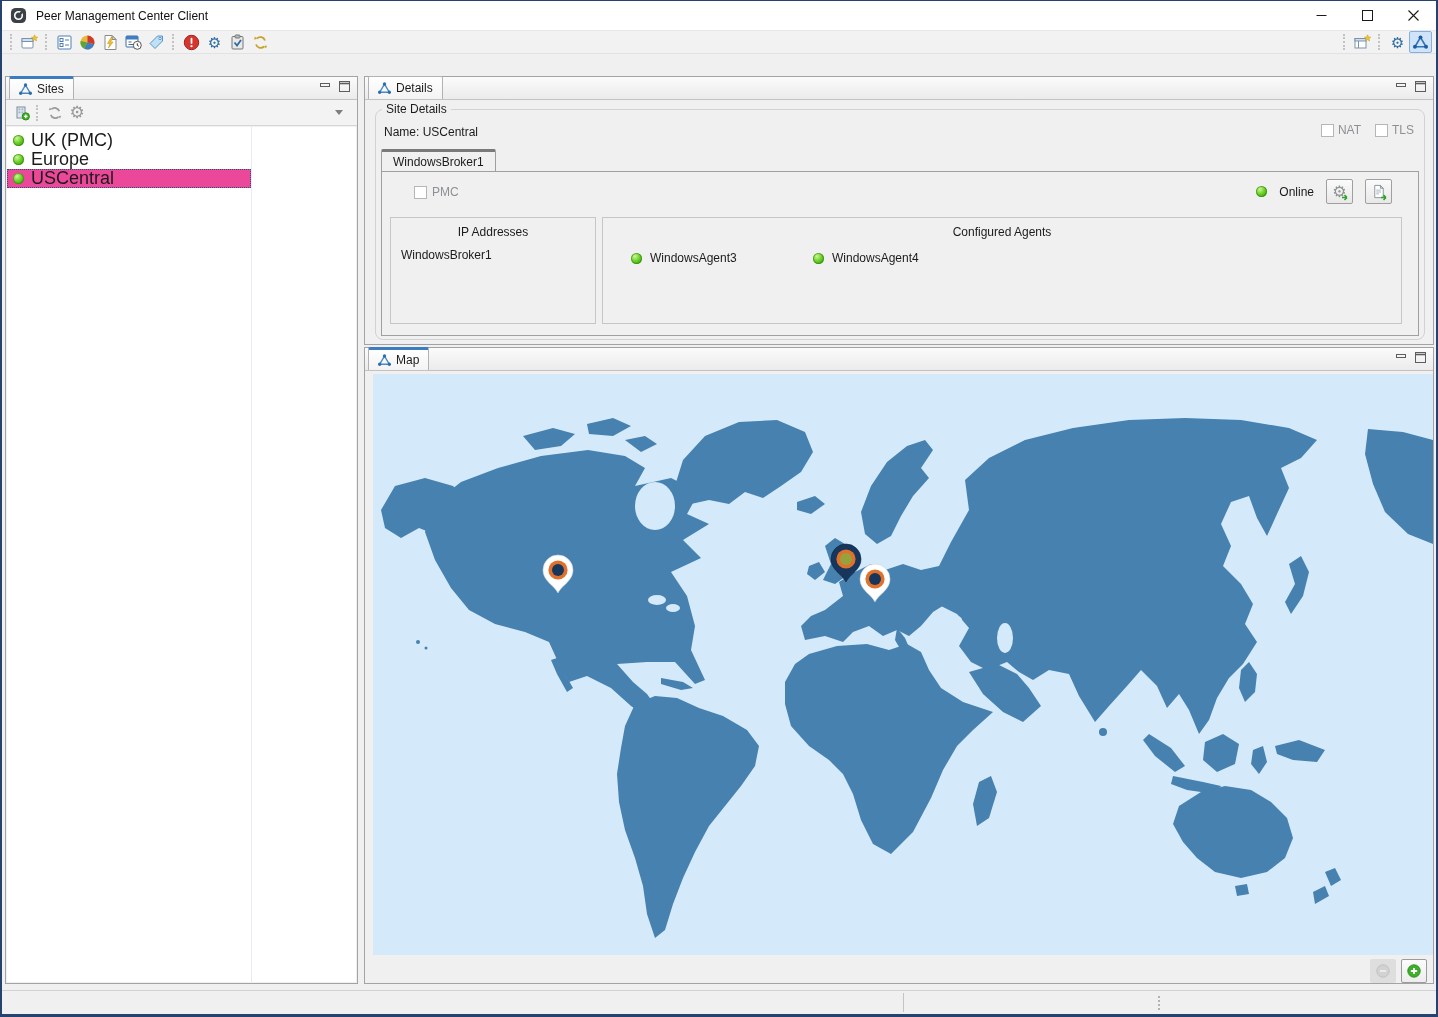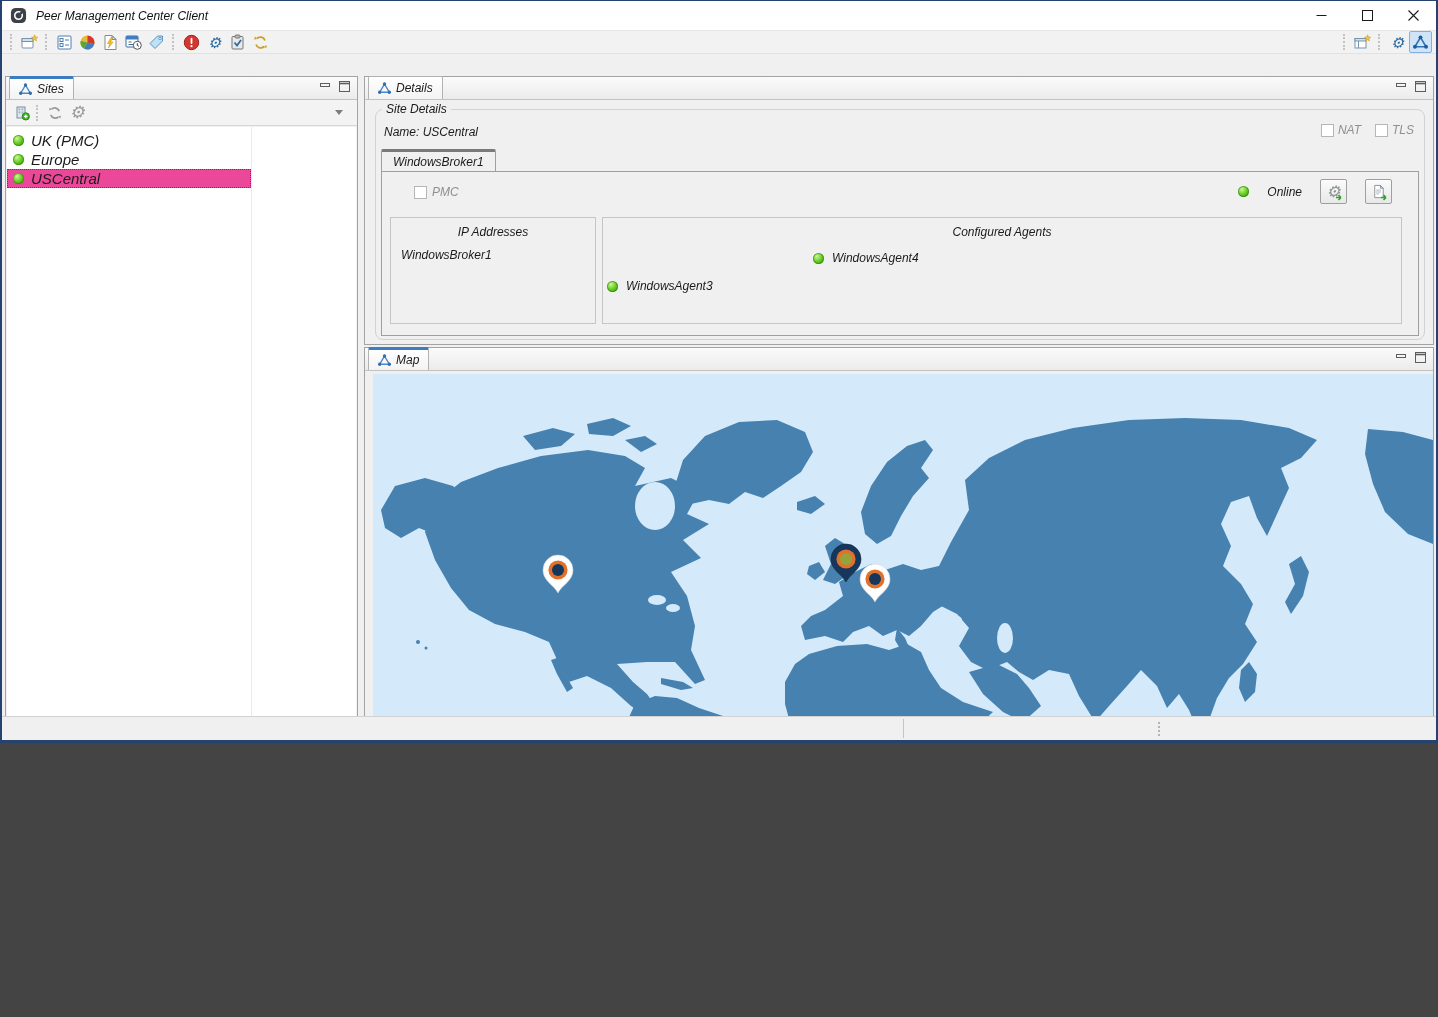--- a/index.html
+++ b/index.html
@@ -1,20 +1,20 @@
 <!DOCTYPE html>
 <html><head>
 <meta charset="utf-8">
 <style>
   html,body{margin:0;padding:0;background:#444;}
   *{box-sizing:border-box;}
   .window{
-    position:relative;width:1438px;height:743px;background:#f0f0f0;
+    position:relative;width:1438px;height:1017px;background:#f0f0f0;
     border:2px solid #26426e;border-top-width:1px;border-bottom-width:3px;
-    font-family:"Liberation Sans",sans-serif;font-size:12px;color:#1b1b1b;overflow:hidden;font-style:italic;
+    font-family:"Liberation Sans",sans-serif;font-size:12px;color:#1b1b1b;overflow:hidden;
   }
   
   .titlebar{height:29px;background:#fff;display:flex;align-items:center;}
   .app-icon{margin:0 9px 0 8px;display:flex;}
   .title-text{font-size:12px;color:#111;}
   .caption{margin-left:auto;display:flex;height:100%;}
   .cap-btn{width:46px;height:100%;display:flex;align-items:center;justify-content:center;}
   
   .menubar{height:22px;background:#fff;display:flex;align-items:center;padding-left:2px;}
   .menu-item{padding:2px 9px;}
@@ -35,47 +35,47 @@
   .tab{height:23px;background:linear-gradient(#ffffff,#f3f3f3);border:1px solid #b2b2b2;border-bottom:none;
        display:flex;align-items:center;gap:5px;padding:0 9px;margin-left:3px;border-radius:2px 2px 0 0;}
   .tab.accent{border-top:3px solid #3e7cc0;}
   .panel-controls{margin-left:auto;display:flex;gap:8px;align-items:center;padding:0 7px 4px 0;}
   
   .view-toolbar{height:26px;display:flex;align-items:center;background:#f3f3f3;border-bottom:1px solid #d6d6d6;padding:0 4px;}
   .vicon{width:22px;height:22px;display:flex;align-items:center;justify-content:center;}
   .dropdown-arrow{margin-left:auto;margin-right:10px;width:0;height:0;border-left:4px solid transparent;border-right:4px solid transparent;border-top:5px solid #7e7e7e;}
   .tree{position:absolute;top:50px;left:1px;right:1px;bottom:1px;background:#fff;padding-top:4px;}
   .tree-colline{position:absolute;left:244px;top:0;bottom:0;width:1px;background:#e4edf5;}
-  .trow{height:19px;width:244px;display:flex;align-items:center;gap:7px;padding-left:6px;font-size:15px;}
+  .trow{height:19px;width:244px;display:flex;align-items:center;gap:7px;padding-left:6px;font-size:18px;}
   .trow.selected{background:#ec4899;outline:1px dotted #24527e;outline-offset:-1px;}
   .ball{width:11px;height:11px;border-radius:50%;flex:0 0 auto;
         background:radial-gradient(circle at 35% 30%,#cdf79a,#6ed02a 45%,#39a107 85%);
         box-shadow:0 0 0 1px rgba(42,125,7,.55) inset;}
   
   .groupbox{position:absolute;left:10px;right:8px;top:32px;bottom:4px;border:1px solid #d2d2d2;border-radius:8px;}
   .group-label{position:absolute;top:-8px;left:6px;background:#f0f0f0;padding:0 4px;}
   .name-label{position:absolute;left:8px;top:15px;}
   .nat-tls{position:absolute;right:10px;top:13px;display:flex;gap:14px;color:#8d9094;}
   .cbwrap{display:flex;align-items:center;gap:4px;}
   .cb{width:13px;height:13px;background:#fff;border:1px solid #b6b6b6;display:inline-block;}
   .broker-tab{position:absolute;left:5px;top:39px;height:22px;padding:0 11px;background:#f0f0f0;
               border:1px solid #9f9f9f;border-top:3px solid #7a7a7a;border-bottom:none;
               display:flex;align-items:center;z-index:2;border-radius:2px 2px 0 0;}
   .broker-box{position:absolute;left:5px;right:5px;top:61px;bottom:3px;border:1px solid #9f9f9f;background:#f0f0f0;}
   .pmc{position:absolute;left:12px;top:13px;display:flex;align-items:center;gap:5px;color:#8d9094;padding-left:20px;}
-  .online-cluster{position:absolute;right:26px;top:7px;display:flex;align-items:center;gap:18px;}
+  .online-cluster{position:absolute;right:26px;top:7px;display:flex;align-items:center;gap:12px;}
   .tool-btn{width:27px;height:25px;border:1px solid #9f9f9f;background:linear-gradient(#fbfbfb,#e8e8e8);
             display:flex;align-items:center;justify-content:center;border-radius:2px;position:relative;}
   .inner-box{position:absolute;top:45px;height:107px;border:1px solid #c6c6c6;}
   .ip-box{left:8px;width:206px;}
   .agents-box{left:220px;width:800px;}
   .box-title{display:block;text-align:center;margin-top:7px;}
   .ip-entry{position:absolute;left:10px;top:30px;}
   .agent-item{position:absolute;top:33px;display:flex;gap:8px;align-items:center;}
-  .agent-1{left:4px;margin-top:28px;} .agent-2{left:200px;padding-left:10px;}
+  .agent-1{left:28px;} .agent-2{left:200px;padding-left:10px;}
   
   .map-area{position:absolute;left:8px;top:26px;width:1060px;height:581px;background:#d4eafa;overflow:hidden;}
   .map-footer-btn{position:absolute;width:26px;height:24px;top:611px;display:flex;align-items:center;justify-content:center;border-radius:2px;}
   .zoom-out{right:37px;background:#dedede;}
   .zoom-in{right:6px;background:linear-gradient(#fcfcfc,#ededed);border:1px solid #9b9b9b;}
   
   .statusbar{position:absolute;left:0;right:0;bottom:0;height:24px;background:#f0f0f0;border-top:1px solid #d2d2d2;}
   .status-sep{position:absolute;left:901px;top:2px;bottom:2px;width:1px;background:#c4c4c4;}
   .status-grip{position:absolute;left:1156px;top:5px;width:2px;height:14px;
                background:repeating-linear-gradient(180deg,#b3b3b3 0 2px,transparent 2px 4px);}

